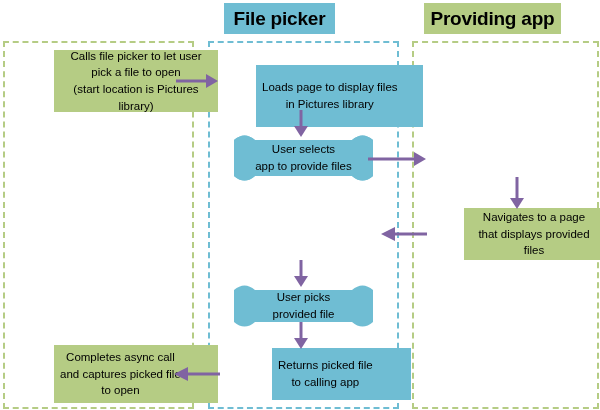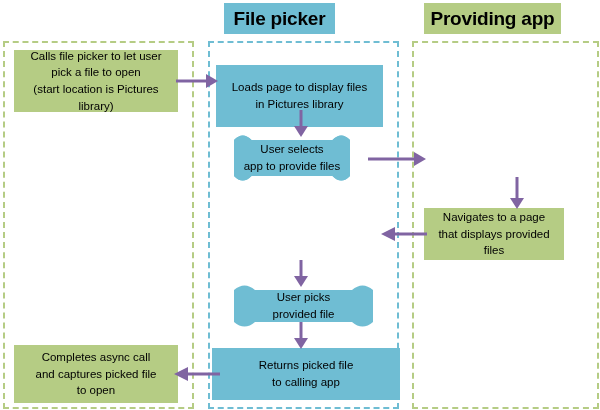--- a/index.html
+++ b/index.html
@@ -41,28 +41,29 @@
     background: transparent;
   }
   .lane-green { border-color: #b5cc84; }
   .lane-blue  { border-color: #6fbdd3; }
 
   
   .node {
     position: absolute;
     display: flex;
     align-items: center;
-    justify-content: center;
+    justify-content: flex-start;
     text-align: center;
     font-size: 11.5px;
     line-height: 1.45;
     color: #000000;
     box-sizing: border-box;
     padding: 2px 6px;
     white-space: pre-line;
+    margin-left: 40px;
   }
   .node-green { background: #b5cc84; }
   .node-teal  { background: #6fbdd3; }
 
   
   .doc {
     position: absolute;
   }
   .doc svg {
     position: absolute;
@@ -120,21 +121,21 @@
     <span>Completes async call
 and captures picked file
 to open</span>
   </div>
 
   <div class="node node-teal" style="left:216px; top:65px; width:167px; height:62px;">
     <span>Loads page to display files
 in Pictures library</span>
   </div>
 
-  <div class="doc" style="left:234px; top:134px; width:116px; height:48px;">
+  <div class="doc" style="left:234px; top:134px; width:139px; height:48px;">
     <svg viewBox="0 0 139 48" preserveAspectRatio="none">
       <path d="M 0 6 C 7 0, 14 0, 21 6 L 21 42 C 14 48, 7 48, 0 42 Z
                M 21 6 L 118 6 C 125 0, 132 0, 139 6
                L 139 42 C 132 48, 125 48, 118 42 L 21 42 Z" fill="#6fbdd3"></path>
       <path d="M 0 6 C 7 0, 14 0, 21 6 L 118 6 C 125 0, 132 0, 139 6
                L 139 42 C 132 48, 125 48, 118 42 L 21 42 C 14 48, 7 48, 0 42 Z" fill="#6fbdd3"></path>
     </svg>
     <div class="doc-label">User selects
 app to provide files</div>
   </div>
@@ -142,21 +143,21 @@
 
   <div class="doc" style="left:234px; top:284px; width:139px; height:44px;">
     <svg viewBox="0 0 139 44" preserveAspectRatio="none">
       <path d="M 0 6 C 7 0, 14 0, 21 6 L 118 6 C 125 0, 132 0, 139 6
                L 139 38 C 132 44, 125 44, 118 38 L 21 38 C 14 44, 7 44, 0 38 Z" fill="#6fbdd3"></path>
     </svg>
     <div class="doc-label">User picks
 provided file</div>
   </div>
 
-  <div class="node node-teal" style="left:212px; top:348px; width:188px; height:52px;">
+  <div class="node node-teal" style="left:232px; top:348px; width:139px; height:52px;">
     <span>Returns picked file
 to calling app</span>
   </div>
 
 
   <div class="node node-green" style="left:424px; top:208px; width:140px; height:52px;">
     <span>Navigates to a page
 that displays provided files</span>
   </div>
 

